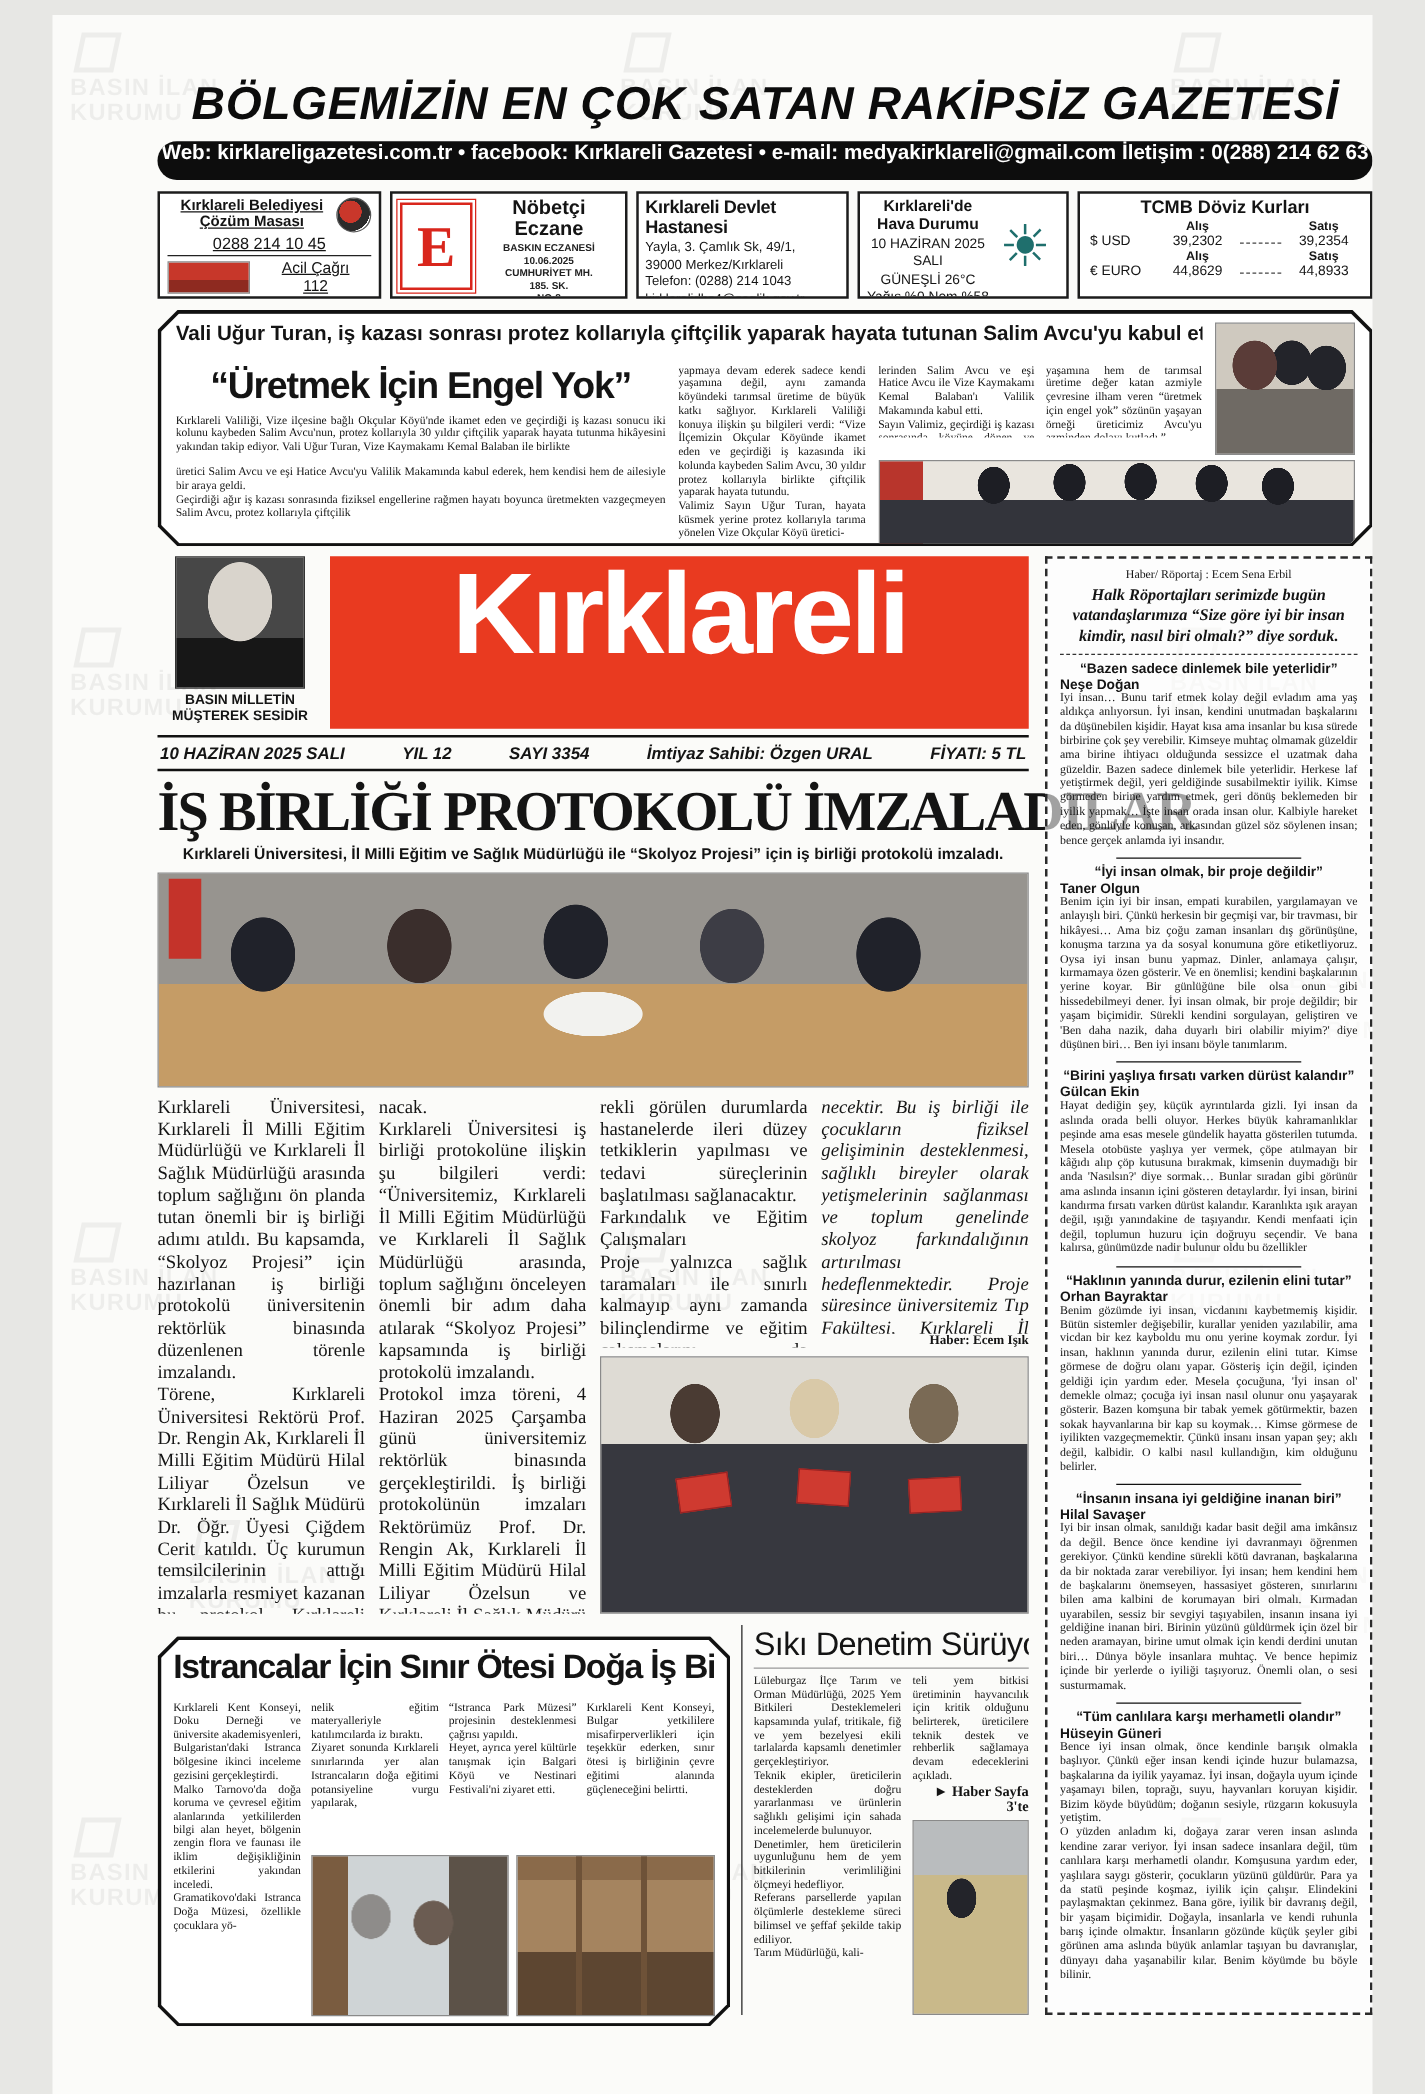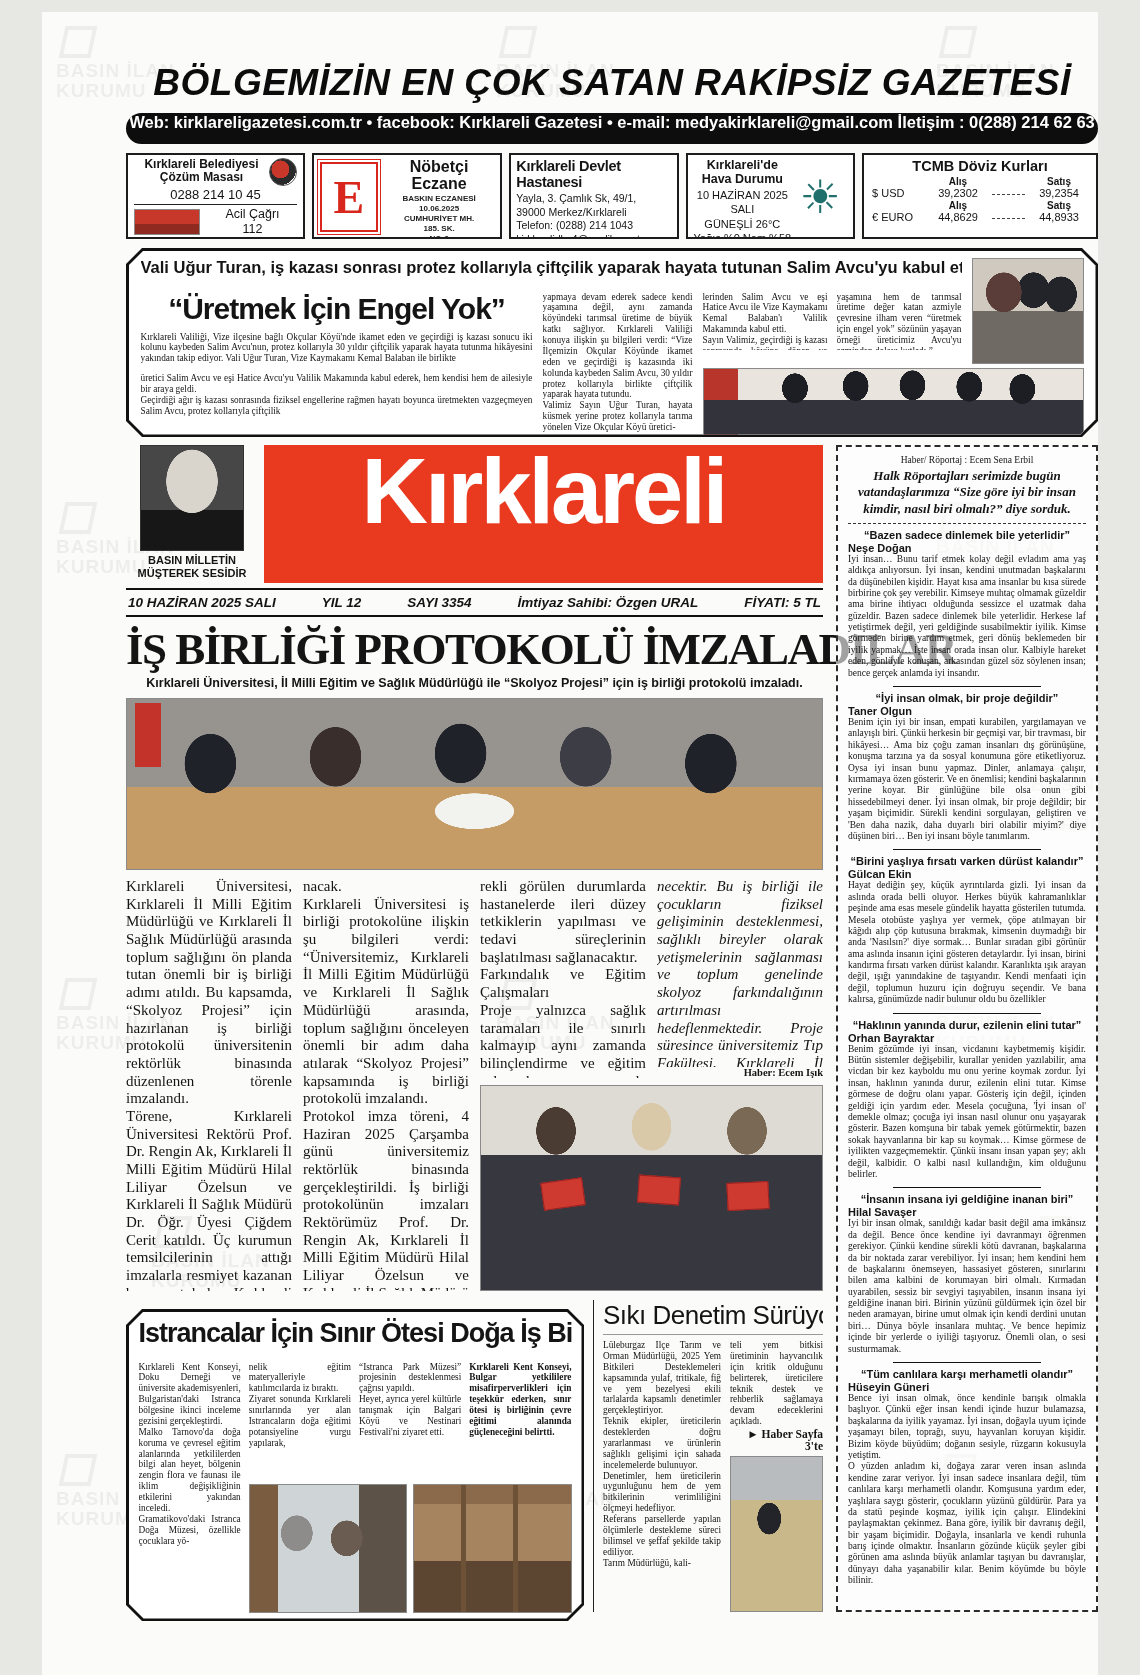--- a/index.html
+++ b/index.html
@@ -9,21 +9,21 @@
   .wm{position:absolute;font:700 19px "Liberation Sans",sans-serif;color:#000;opacity:.05;letter-spacing:1px;line-height:1.05;}
   .wm::before{content:"";display:block;width:24px;height:24px;border:4px solid #000;margin:0 0 3px 6px;transform:skewX(-12deg);}
   .content{position:absolute;left:84px;top:50px;width:972px;z-index:1;}
 
   .slogan{font:italic 900 37px "Liberation Sans",sans-serif;text-align:center;letter-spacing:.5px;color:#0c0c0c;}
   .pill{background:#0d0d0d;color:#fff;border-radius:17px;text-align:center;height:31px;line-height:31px;
         font:700 16.5px "Liberation Sans",sans-serif;margin-top:9px;white-space:nowrap;overflow:hidden;}
 
   .info-row{display:flex;gap:7px;margin-top:9px;height:86px;}
   .ibox{border:2px solid #1c1c1c;background:#fff;box-sizing:border-box;overflow:hidden;position:relative;}
-  .b-bel{flex:2.15;padding:3px 6px;}
+  .b-bel{flex:2.15;padding:3px 6px;text-decoration:underline;}
   .bel-head{display:flex;justify-content:space-between;align-items:flex-start;}
   .bel-title{font:700 12px "Liberation Sans",sans-serif;text-align:center;line-height:1.1;flex:1;}
   .bel-crest{width:26px;height:26px;border-radius:50%;background:radial-gradient(circle at 40% 40%,#c9372b 0 40%,#2a2a2a 41% 70%,#fff 71%);border:1px solid #555;flex:none;}
   .bel-phone{font:400 13px "Liberation Sans",sans-serif;text-align:center;margin-top:1px;}
   .bel-rule{border:none;border-top:1.5px solid #222;margin:2px 0;}
   .bel-bottom{display:flex;align-items:center;gap:8px;}
   .truck{width:66px;height:26px;background:linear-gradient(180deg,#c7372a 0 60%,#8e2a20 60% 100%);border:1px solid #666;}
   .bel-emg{font:400 12.5px "Liberation Sans",sans-serif;text-align:center;flex:1;line-height:1.2;}
   .b-ecz{flex:2.3;display:flex;gap:6px;padding:4px 6px;}
   .e-logo{width:54px;height:66px;margin-top:3px;border:2px solid #d9261c;outline:1px solid #d9261c;outline-offset:2px;
@@ -409,21 +409,21 @@
           <div class="cutbox ist">
             <div class="cutin">
               <div class="ist-head">Istrancalar İçin Sınır Ötesi Doğa İş Birliği</div>
               <div class="coltext ist-c1">Kırklareli Kent Konseyi, Doku Derneği ve üniversite akademisyenleri, Bulgaristan'daki Istranca bölgesine ikinci inceleme gezisini gerçekleştirdi.
 Malko Tarnovo'da doğa koruma ve çevresel eğitim alanlarında yetkililerden bilgi alan heyet, bölgenin zengin flora ve faunası ile iklim değişikliğinin etkilerini yakından inceledi.
 Gramatikovo'daki Istranca Doğa Müzesi, özellikle çocuklara yö-</div>
               <div class="coltext">nelik eğitim materyalleriyle katılımcılarda iz bıraktı.
 Ziyaret sonunda Kırklareli sınırlarında yer alan Istrancaların doğa eğitimi potansiyeline vurgu yapılarak,</div>
               <div class="coltext">“Istranca Park Müzesi” projesinin desteklenmesi çağrısı yapıldı.
 Heyet, ayrıca yerel kültürle tanışmak için Balgari Köyü ve Nestinari Festivali'ni ziyaret etti.</div>
-              <div style="overflow:hidden;font-weight:bold;">
+              <div style="overflow:hidden;">
                 <div class="coltext">Kırklareli Kent Konseyi, Bulgar yetkililere misafirperverlikleri için teşekkür ederken, sınır ötesi iş birliğinin çevre eğitimi alanında güçleneceğini belirtti.</div>
 
               </div>
               <div class="ist-photos">
                 <div class="photo ph-elders"></div>
                 <div class="photo ph-museum"></div>
               </div>
             </div>
           </div>
 

